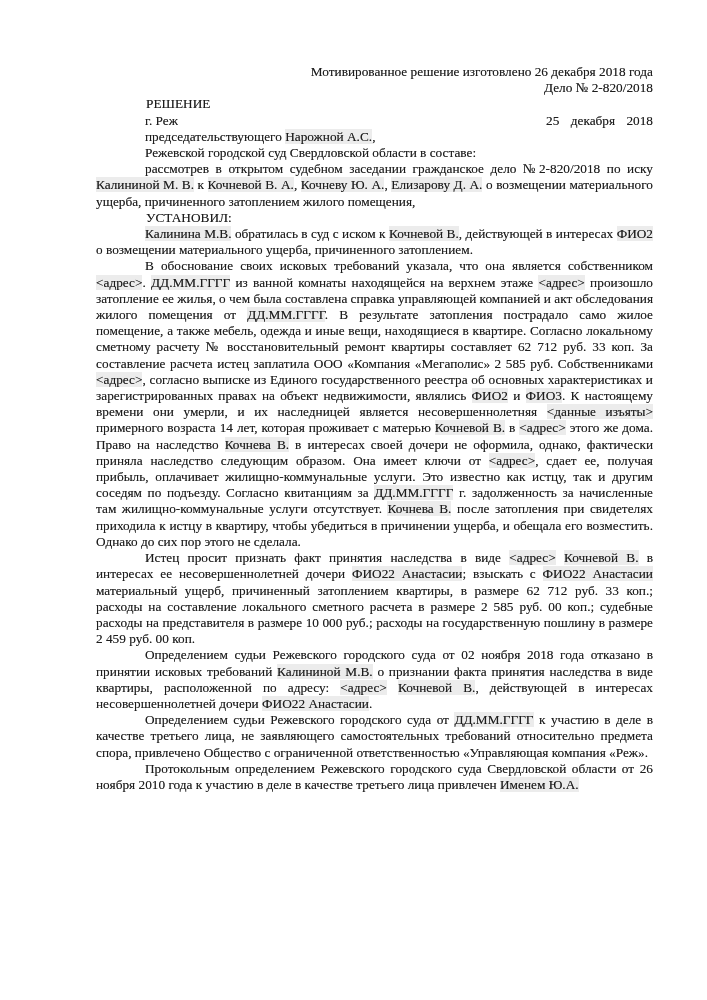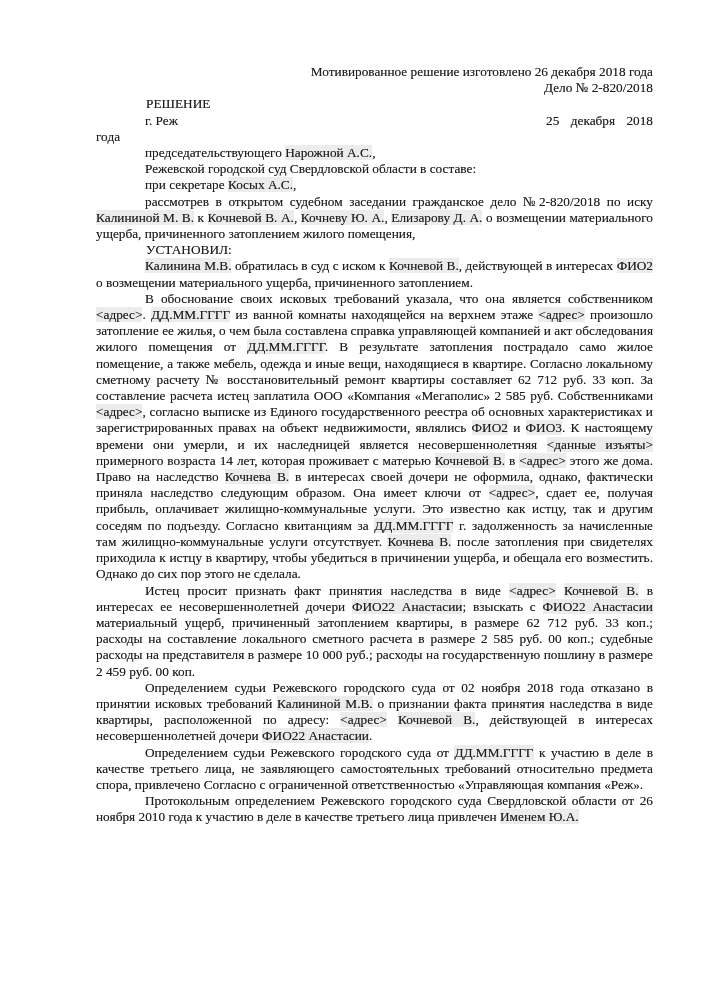--- a/index.html
+++ b/index.html
@@ -41,26 +41,24 @@
 
 <div class="page">
   <div class="content" id="doc-content">
       <p class="line align-right"><span>Мотивированное решение изготовлено 26 декабря 2018 года</span></p>
       <p class="line align-right"><span>Дело № 2-820/2018</span></p>
       <p class="line align-center"><span>РЕШЕНИЕ</span></p>
       <p class="line align-split">
         <span class="split-left">г.  Реж</span>
         <span class="split-right">25  декабря  2018</span>
       </p>
-      <p class="line align-left"><span>года</span></p>
       <p class="line align-indent-left"><span>председательствующего </span><span class="hl">Нарожной А.С.</span><span>,</span></p>
       <p class="line align-indent-left"><span>Режевской городской суд Свердловской области в составе:</span></p>
-      <p class="line align-indent-left"><span>при секретаре </span><span class="hl">Косых А.С.</span><span>,</span></p>
       <p class="line align-justify"><span>рассмотрев в открытом судебном заседании гражданское дело №2-820/2018 по иску </span><span class="hl">Калининой М. В.</span><span> к </span><span class="hl">Кочневой В. А.</span><span>, </span><span class="hl">Кочневу Ю. А.</span><span>, </span><span class="hl">Елизарову Д. А.</span><span> о возмещении материального ущерба, причиненного затоплением жилого помещения,</span></p>
       <p class="line align-center"><span>УСТАНОВИЛ:</span></p>
       <p class="line align-justify"><span class="hl">Калинина М.В.</span><span> обратилась в суд с иском к </span><span class="hl">Кочневой В.</span><span>, действующей в интересах </span><span class="hl">ФИО2</span><span> о возмещении материального ущерба, причиненного затоплением.</span></p>
       <p class="line align-justify"><span>В обоснование своих исковых требований указала, что она является собственником </span><span class="hl">&lt;адрес&gt;</span><span>. </span><span class="hl">ДД.ММ.ГГГГ</span><span> из ванной комнаты находящейся на верхнем этаже </span><span class="hl">&lt;адрес&gt;</span><span> произошло затопление ее жилья, о чем была составлена справка управляющей компанией и акт обследования жилого помещения от </span><span class="hl">ДД.ММ.ГГГГ</span><span>. В результате затопления пострадало само жилое помещение, а также мебель, одежда и иные вещи, находящиеся в квартире. Согласно локальному сметному расчету № восстановительный ремонт квартиры составляет 62 712 руб. 33 коп. За составление расчета истец заплатила ООО «Компания «Мегаполис» 2 585 руб. Собственниками </span><span class="hl">&lt;адрес&gt;</span><span>, согласно выписке из Единого государственного реестра об основных характеристиках и зарегистрированных правах на объект недвижимости, являлись </span><span class="hl">ФИО2</span><span> и </span><span class="hl">ФИО3</span><span>. К настоящему времени они умерли, и их наследницей является несовершеннолетняя </span><span class="hl">&lt;данные изъяты&gt;</span><span> примерного возраста 14 лет, которая проживает с матерью </span><span class="hl">Кочневой В.</span><span> в </span><span class="hl">&lt;адрес&gt;</span><span> этого же дома. Право на наследство </span><span class="hl">Кочнева В.</span><span> в интересах своей дочери не оформила, однако, фактически приняла наследство следующим образом. Она имеет ключи от </span><span class="hl">&lt;адрес&gt;</span><span>, сдает ее, получая прибыль, оплачивает жилищно-коммунальные услуги. Это известно как истцу, так и другим соседям по подъезду. Согласно квитанциям за </span><span class="hl">ДД.ММ.ГГГГ</span><span> г. задолженность за начисленные там жилищно-коммунальные услуги отсутствует. </span><span class="hl">Кочнева В.</span><span> после затопления при свидетелях приходила к истцу в квартиру, чтобы убедиться в причинении ущерба, и обещала его возместить. Однако до сих пор этого не сделала.</span></p>
       <p class="line align-justify"><span>Истец просит признать факт принятия наследства в виде </span><span class="hl">&lt;адрес&gt;</span><span> </span><span class="hl">Кочневой В.</span><span> в интересах ее несовершеннолетней дочери </span><span class="hl">ФИО22 Анастасии</span><span>; взыскать с </span><span class="hl">ФИО22 Анастасии</span><span> материальный ущерб, причиненный затоплением квартиры, в размере 62 712 руб. 33 коп.; расходы на составление локального сметного расчета в размере 2 585 руб. 00 коп.; судебные расходы на представителя в размере 10 000 руб.; расходы на государственную пошлину в размере 2 459 руб. 00 коп.</span></p>
       <p class="line align-justify"><span>Определением судьи Режевского городского суда от 02 ноября 2018 года отказано в принятии исковых требований </span><span class="hl">Калининой М.В.</span><span> о признании факта принятия наследства в виде квартиры, расположенной по адресу: </span><span class="hl">&lt;адрес&gt;</span><span> </span><span class="hl">Кочневой В.</span><span>, действующей в интересах несовершеннолетней дочери </span><span class="hl">ФИО22 Анастасии</span><span>.</span></p>
-      <p class="line align-justify"><span>Определением судьи Режевского городского суда от </span><span class="hl">ДД.ММ.ГГГГ</span><span> к участию в деле в качестве третьего лица, не заявляющего самостоятельных требований относительно предмета спора, привлечено Согласно с ограниченной ответственностью «Управляющая компания «Реж».</span></p>
+      <p class="line align-justify"><span>Определением судьи Режевского городского суда от </span><span class="hl">ДД.ММ.ГГГГ</span><span> к участию в деле в качестве третьего лица, не заявляющего самостоятельных требований относительно предмета спора, привлечено Общество с ограниченной ответственностью «Управляющая компания «Реж».</span></p>
       <p class="line align-justify"><span>Протокольным определением Режевского городского суда Свердловской области от 26 ноября 2010 года к участию в деле в качестве третьего лица привлечен </span><span class="hl">Именем Ю.А.</span></p>
     </div>
 </div>
 
 </body></html>

